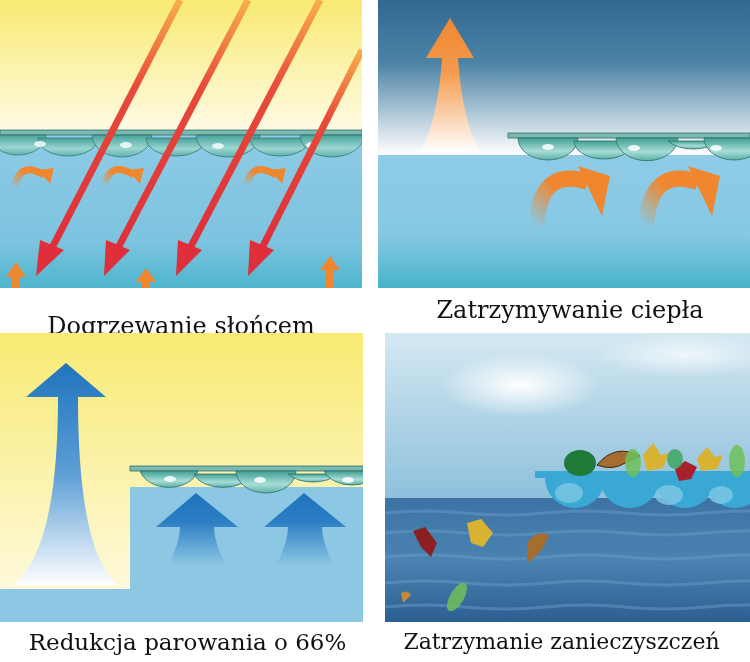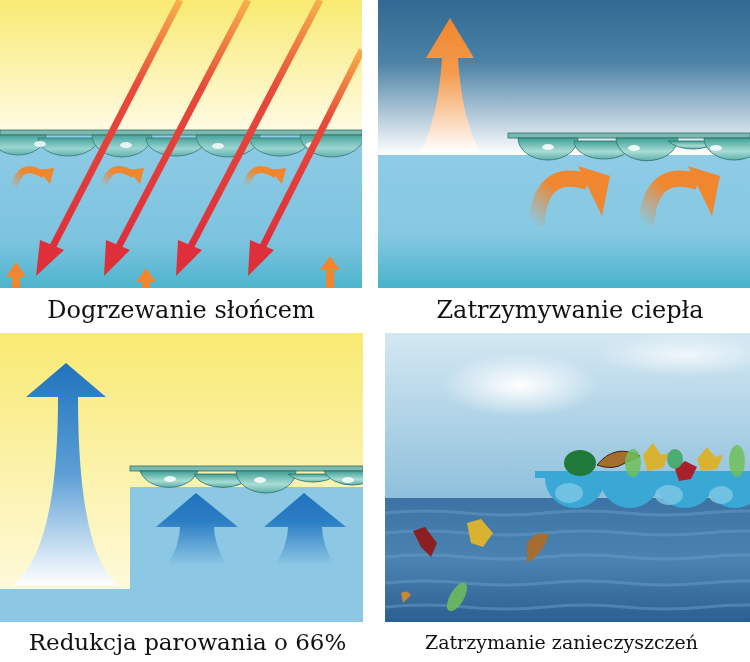--- a/index.html
+++ b/index.html
@@ -4,24 +4,24 @@
 <style>
   html,body{margin:0;padding:0;background:#ffffff;}
   body{width:750px;height:662px;position:relative;overflow:hidden;font-family:"DejaVu Serif","Liberation Serif",serif;}
   .panel{position:absolute;overflow:hidden;}
   .panel svg{display:block;}
   .caption{position:absolute;text-align:center;color:#111;font-family:"DejaVu Serif","Liberation Serif",serif;font-size:24px;line-height:28px;white-space:nowrap;}
   #p1{left:0;top:0;width:362px;height:288px;}
   #p2{left:378px;top:0;width:372px;height:288px;}
   #p3{left:0;top:333px;width:363px;height:289px;}
   #p4{left:385px;top:333px;width:365px;height:289px;}
-  #c1{left:0;top:296px;width:362px;}
+  #c1{left:0;top:312px;width:362px;}
   #c2{left:384px;top:296px;width:372px;}
   #c3{left:0;top:628px;width:375px;font-size:23px;}
-  #c4{left:373px;top:628px;width:377px;font-size:19px;}
+  #c4{left:373px;top:628px;width:377px;font-size:22px;}
 </style>
 </head>
 <body>
 
 <div class="panel" id="p1">
   <svg width="362" height="288" viewBox="0 0 362 288">
     <defs>
       <linearGradient id="sky1" x1="0" y1="0" x2="0" y2="1">
           <stop offset="0" stop-color="#f8ea72"></stop>
           <stop offset="1" stop-color="#fffbe8"></stop>

